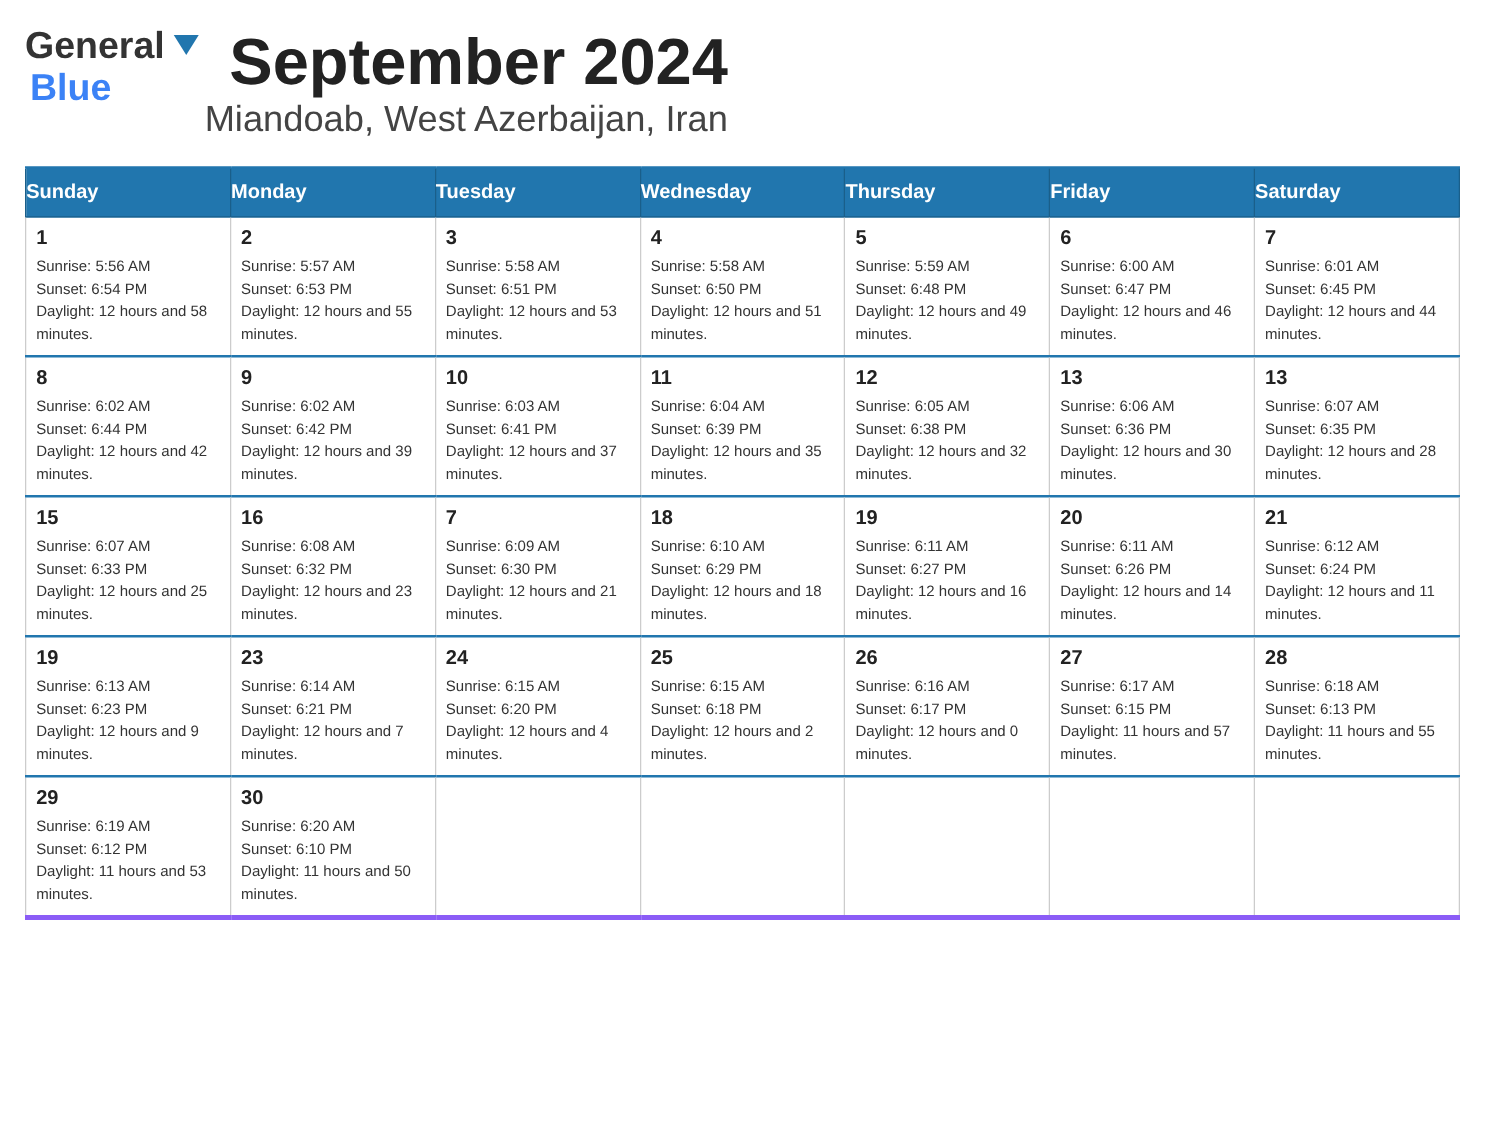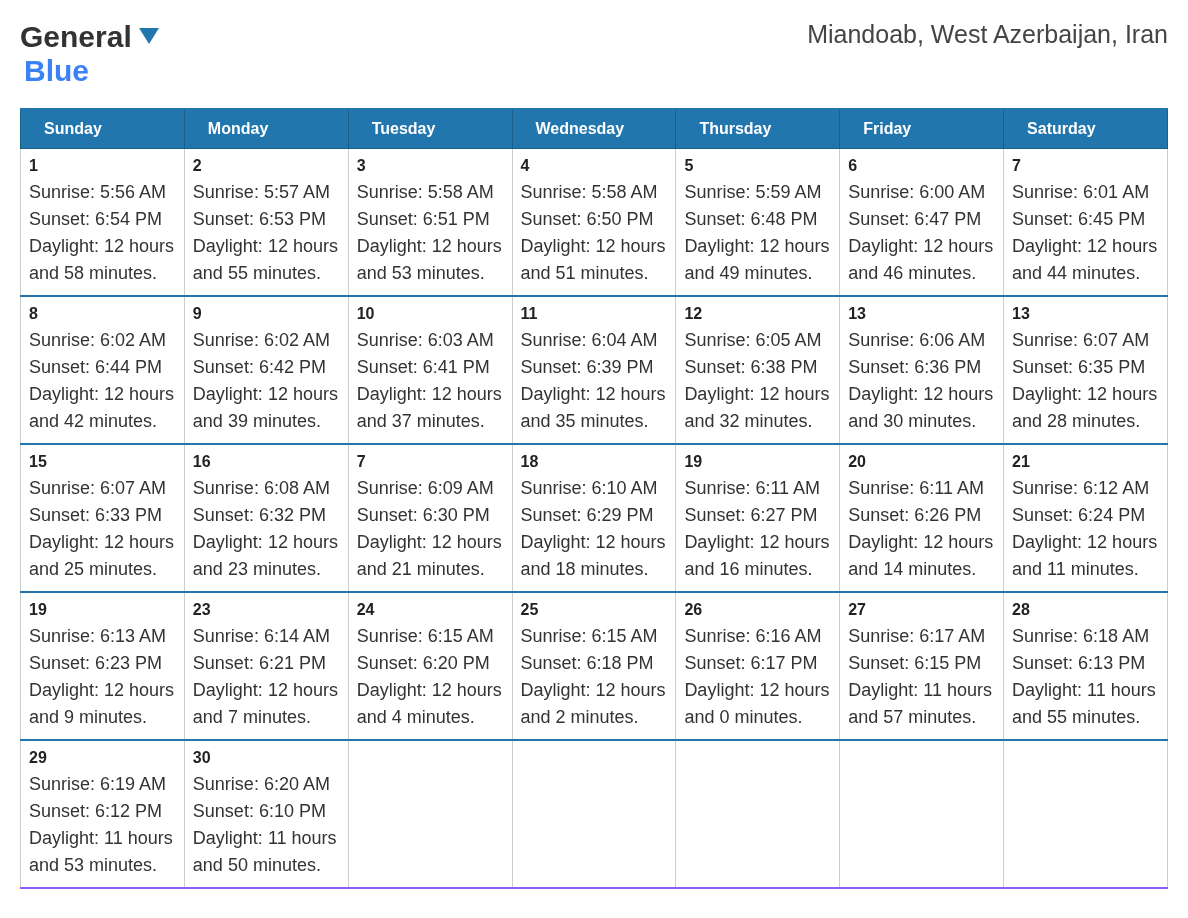--- a/index.html
+++ b/index.html
@@ -5,21 +5,20 @@
     * { margin: 0; padding: 0; box-sizing: border-box; }
     body {
       font-family: Arial, sans-serif;
       background: #fff;
       width: 1188px;
       min-height: 918px;
       padding: 20px;
     }
     .header {
       display: flex;
-      justify-content: space-between;
       align-items: flex-start;
       margin-bottom: 20px;
     }
     .logo {
       display: flex;
       flex-direction: column;
       align-items: flex-start;
     }
     .logo-row {
       display: flex;
@@ -27,56 +26,56 @@
     }
     .title-section {
       text-align: right;
     }
     .month-title {
       font-size: 52px;
       font-weight: bold;
       color: #222;
     }
     .location {
-      font-size: 25px;
+      font-size: 29px;
       color: #444;
     }
     .calendar {
       width: 100%;
       border-collapse: collapse;
       border: 1px solid #bbb;
     }
     .calendar th {
       background-color: #2176ae;
       color: #fff;
-      padding: 10px 23px;
+      padding: 10px 0;
       font-size: 16px;
       text-align: left;
       border: 1px solid #1a5f8a;
     }
     .calendar td {
       border: 1px solid #ccc;
       vertical-align: top;
       padding: 8px;
       width: 14.28%;
       min-height: 110px;
     }
     .day-number {
       font-size: 16px;
       font-weight: bold;
       color: #222;
       margin-bottom: 4px;
     }
     .day-info {
-      font-size: 18px;
+      font-size: 12px;
       color: #333;
       line-height: 1.5;
     }
     .calendar tr:last-child td {
-      border-bottom: 2px solid #8b5cf6;
+      border-bottom: 4px solid #8b5cf6;
     }
     .calendar thead tr th {
       border-top: 2px solid #2176ae;
     }
     .week-row td {
       border-bottom: 2px solid #2176ae;
     }
     .empty-cell {
       background: #fff;
     }
@@ -90,20 +89,21 @@
       <span style="font-size:30px; font-weight:bold; color:#333;">General</span>
       <svg width="30" height="30" viewBox="0 0 30 30" style="margin-left:2px; margin-top:-4px;">
         <polygon points="5,8 25,8 15,24" fill="#2176ae"></polygon>
       </svg>
     </div>
     <div>
       <span style="font-size:30px; font-weight:bold; color:#3b82f6; margin-left:4px;">Blue</span>
     </div>
   </div>
   <div class="title-section">
+    <div class="month-title">September 2024</div>
     <div class="location">Miandoab, West Azerbaijan, Iran</div>
   </div>
 </div>
 
 <table class="calendar">
   <thead>
     <tr>
     <th>Sunday</th>
         <th>Monday</th>
         <th>Tuesday</th>

